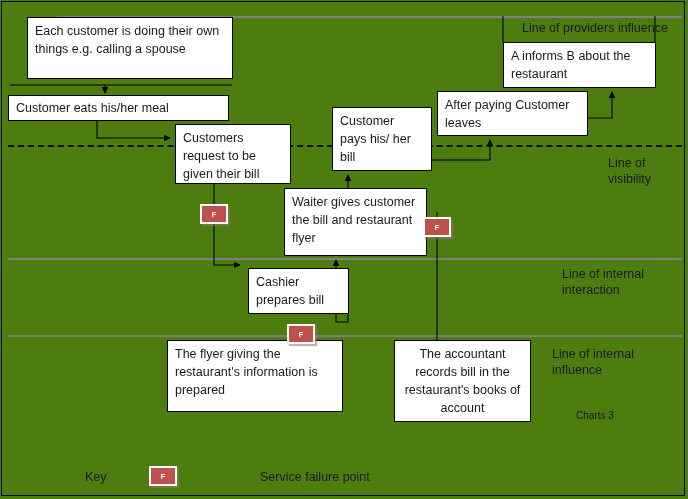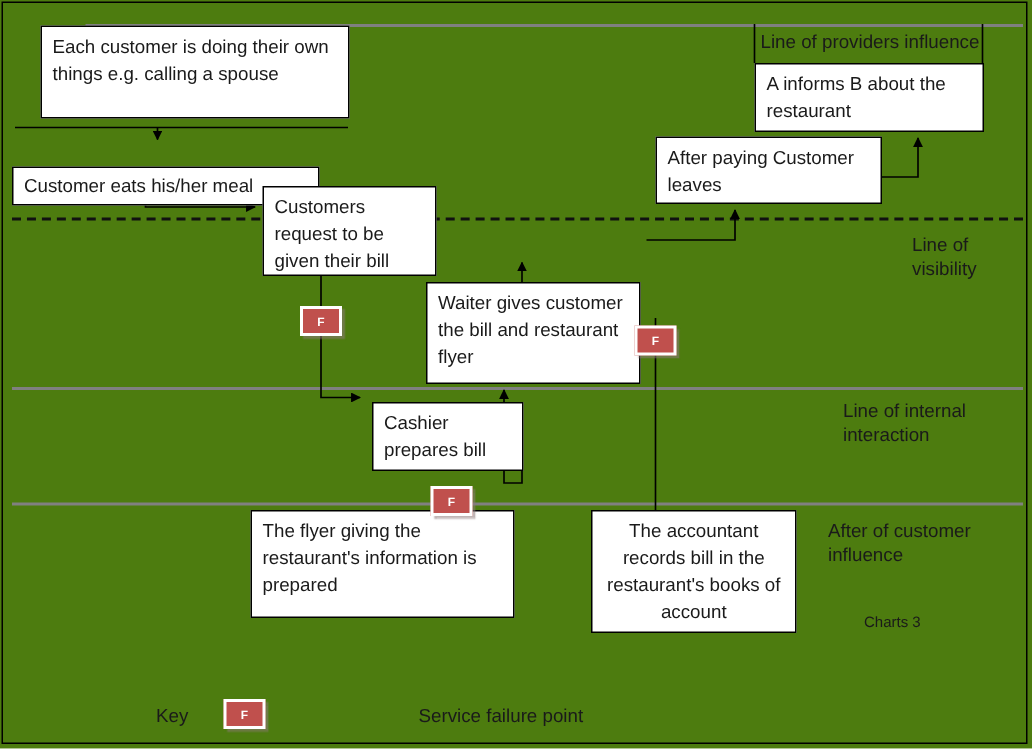--- a/index.html
+++ b/index.html
@@ -59,21 +59,21 @@
     border:2px solid #ffffff;
     box-sizing:border-box;
     box-shadow:2px 2px 1px rgba(140,120,120,.55);
     z-index:9;
     display:flex;align-items:center;justify-content:center;
     color:#ffffff;
     font-size:8px;
     font-weight:bold;
   }
   .key-label{
-    position:absolute;color:#1a1a1a;font-size:12.5px;margin-left:19px;
+    position:absolute;color:#1a1a1a;font-size:12.5px;
   }
   .chartno{
     position:absolute;color:#1a1a1a;font-size:10px;
     z-index:7;white-space:nowrap;
   }
 </style>
 </head>
 <body>
 
 <div id="canvas">
@@ -117,24 +117,25 @@
 
         <path d="M 437 340 L 437 212"></path>
 
         <path d="M 300 340 L 300 327"></path>
       </g>
     </svg>
   </div>
 
   <div class="box" style="left:27px;top:17px;width:206px;height:62px;">Each customer is doing their own things e.g. calling a spouse</div>
 
-  <div class="box" style="left:8px;top:111px;width:205px;height:26px;padding-top:3px;">Customer eats his/her meal</div>
+  <div class="box" style="left:8px;top:95px;width:221px;height:26px;padding-top:3px;">Customer eats his/her meal</div>
 
   <div class="box" style="left:175px;top:124px;width:116px;height:60px;">Customers request to be given their bill</div>
 
+  <div class="box" style="left:332px;top:107px;width:100px;height:64px;">Customer pays his/ her bill</div>
 
   <div class="box" style="left:503px;top:42px;width:153px;height:46px;">A informs B about the restaurant</div>
 
   <div class="box" style="left:437px;top:91px;width:151px;height:45px;">After paying Customer leaves</div>
 
   <div class="box" style="left:284px;top:188px;width:143px;height:68px;">Waiter gives customer the bill and restaurant flyer</div>
 
   <div class="box" style="left:248px;top:268px;width:101px;height:46px;">Cashier prepares bill</div>
 
   <div class="box" style="left:167px;top:340px;width:176px;height:72px;">The flyer giving the restaurant's information is prepared</div>
@@ -146,32 +147,32 @@
   </div>
 
   <div class="fmark" style="left:423px;top:217px;">
     <span>F</span>
   </div>
 
   <div class="fmark" style="left:287px;top:324px;">
     <span>F</span>
   </div>
 
-  <div class="linelabel" style="left:507px;top:20px;text-align:center;">Line of providers influence</div>
+  <div class="linelabel" style="left:522px;top:20px;text-align:center;">Line of providers influence</div>
 
   <div class="linelabel" style="left:608px;top:155px;white-space:normal;width:72px;line-height:1.3;">
     <span>Line of visibility</span>
   </div>
 
   <div class="linelabel" style="left:562px;top:266px;white-space:normal;width:112px;line-height:1.3;">
     <span>Line of internal interaction</span>
   </div>
 
   <div class="linelabel" style="left:552px;top:346px;white-space:normal;width:120px;line-height:1.3;">
-    <span>After of customer influence</span>
+    <span>Line of internal influence</span>
   </div>
 
   <div class="chartno" style="left:576px;top:410px;">Charts 3</div>
 
   <div class="key-label" style="left:85px;top:470px;">Key</div>
 
   <div class="fmark" style="left:149px;top:466px;">
     <span>F</span>
   </div>
 

